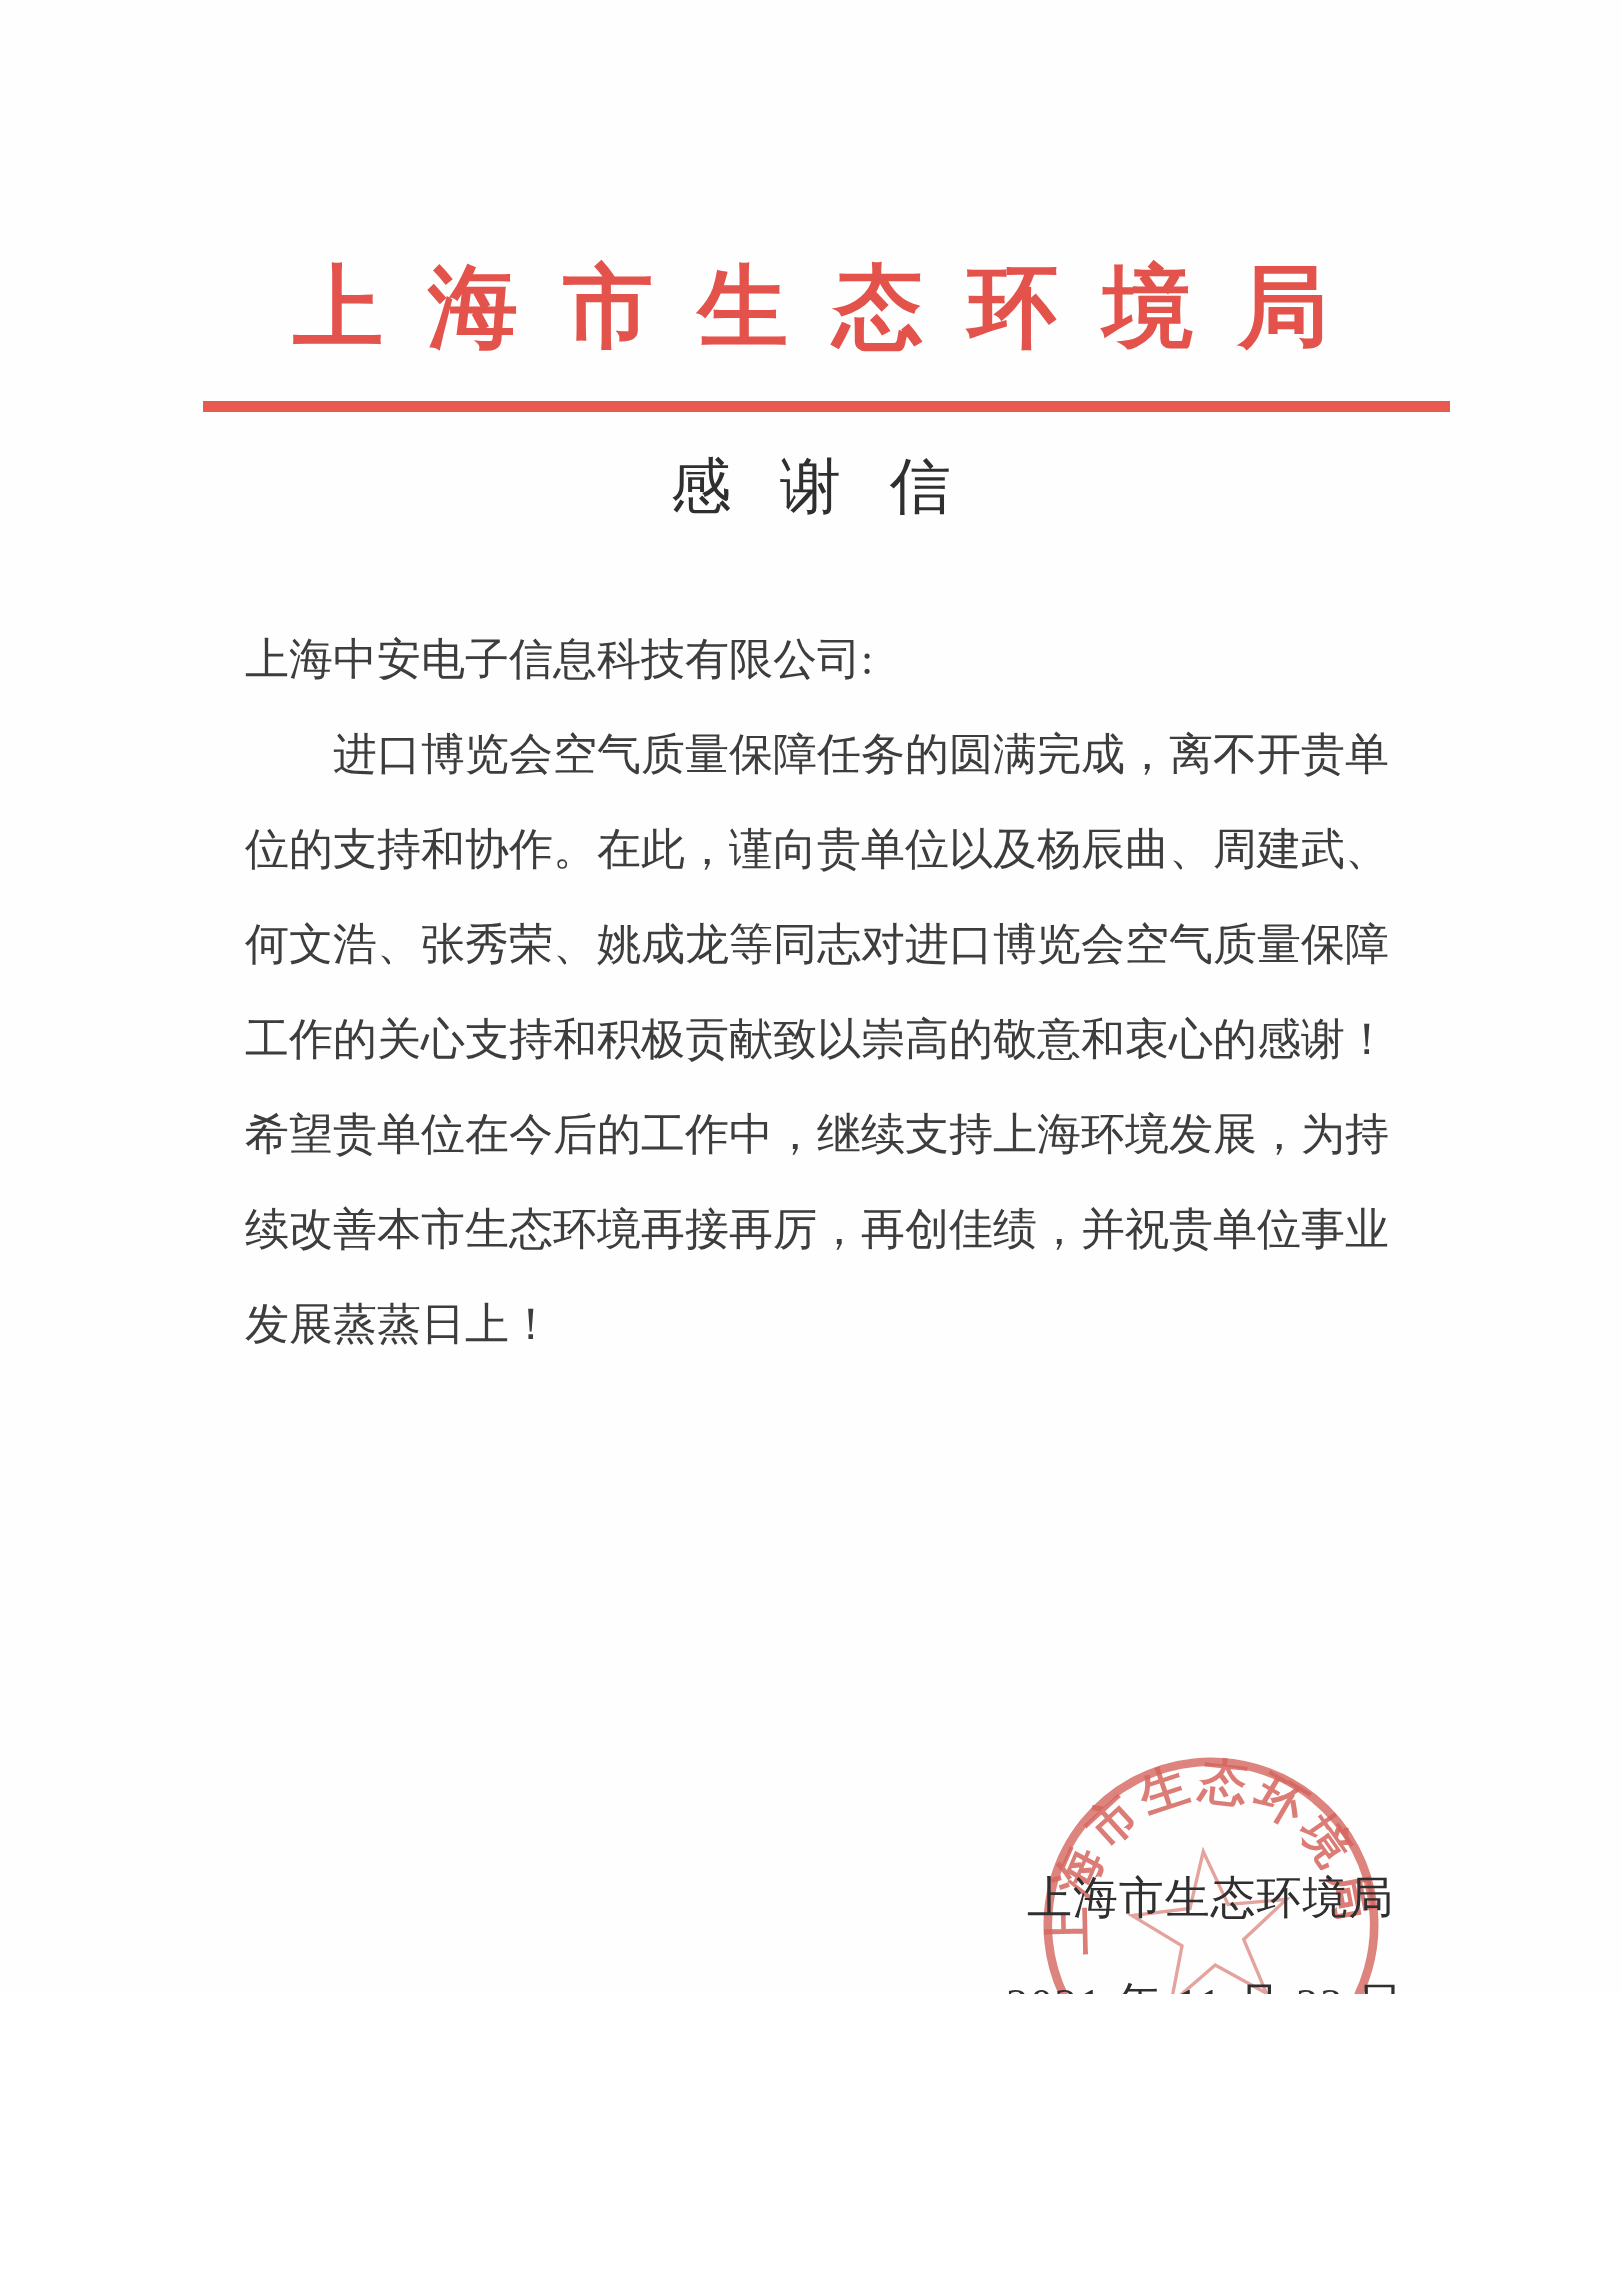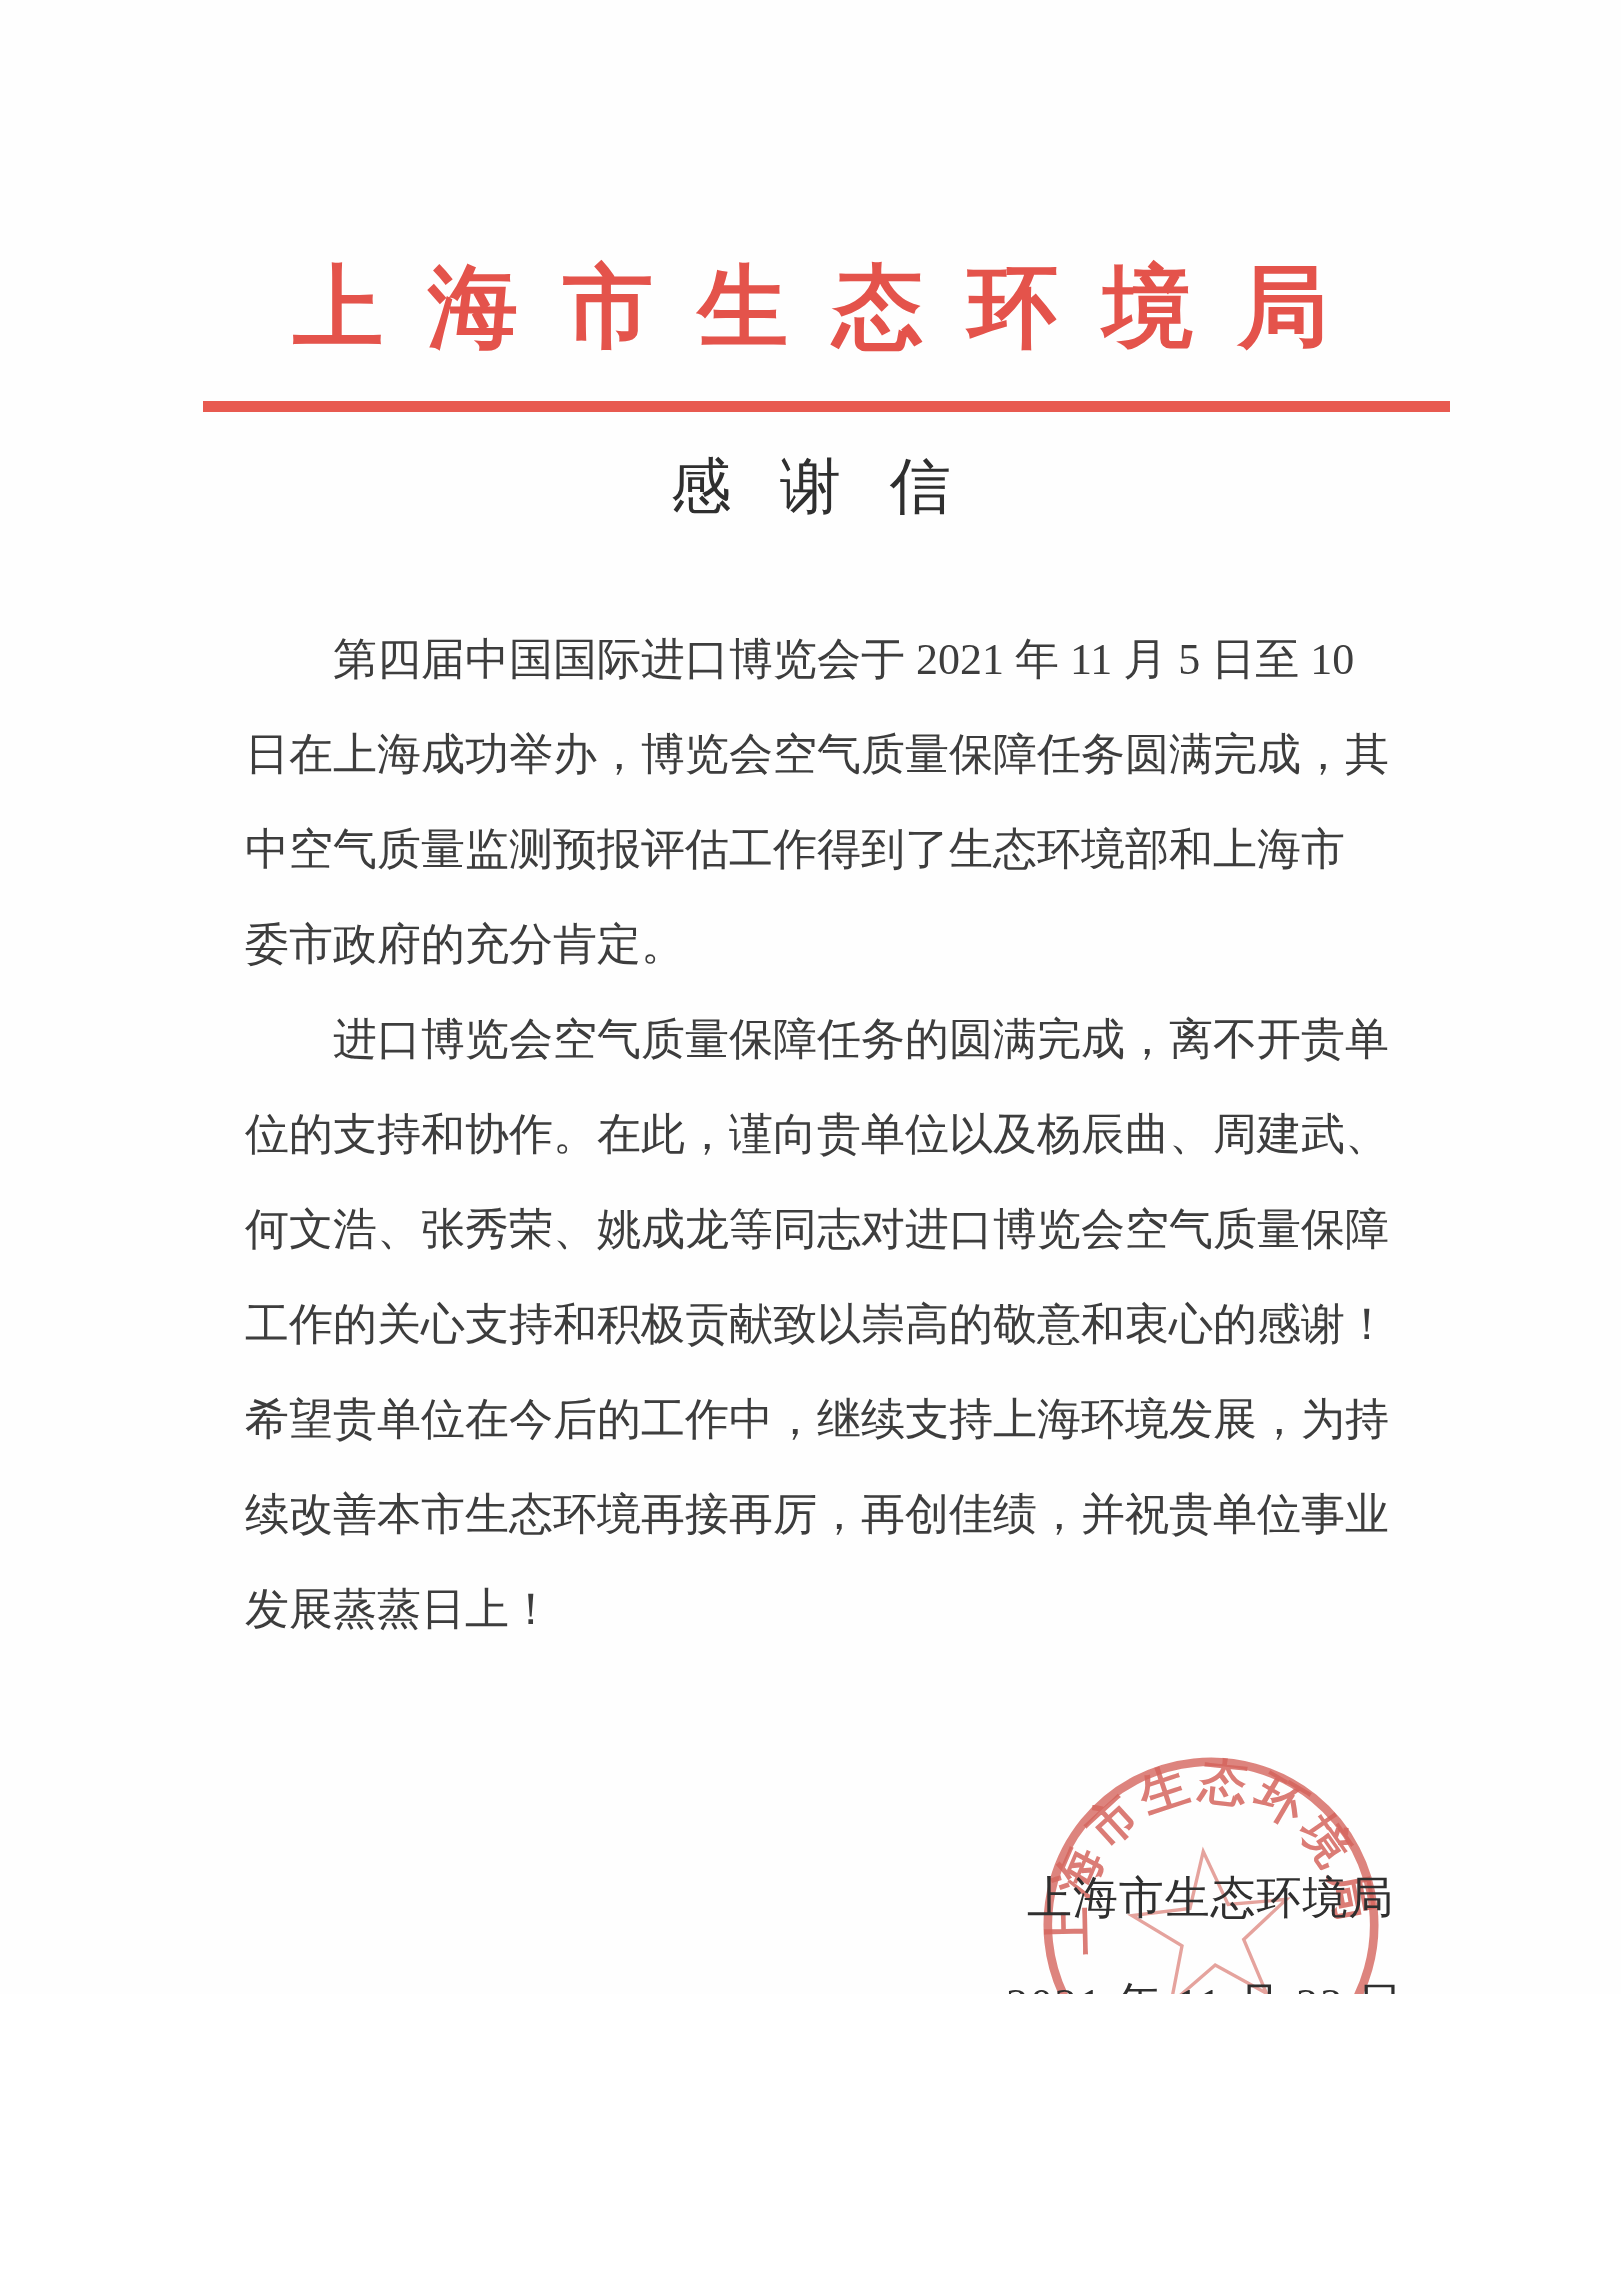--- a/index.html
+++ b/index.html
@@ -81,24 +81,21 @@
 
 <div class="page">
 
   <div class="letterhead">上海市生态环境局</div>
 
   <div class="divider"></div>
 
   <div class="title">感谢信</div>
 
   <div class="body-text">
-    <p class="para indent">第四届中国国际进口博览会于 2021 年 11 月 5 日至 10
-日在上海成功举办，博览会空气质量保障任务圆满完成，其
-中空气质量监测预报评估工作得到了生态环境部和上海市
-委市政府的充分肯定。</p>
+    <p class="salutation">上海中安电子信息科技有限公司:</p>
     <p class="para indent">进口博览会空气质量保障任务的圆满完成，离不开贵单
 位的支持和协作。在此，谨向贵单位以及杨辰曲、周建武、
 何文浩、张秀荣、姚成龙等同志对进口博览会空气质量保障
 工作的关心支持和积极贡献致以崇高的敬意和衷心的感谢！
 希望贵单位在今后的工作中，继续支持上海环境发展，为持
 续改善本市生态环境再接再厉，再创佳绩，并祝贵单位事业
 发展蒸蒸日上！</p>
   </div>
 
   <svg class="seal" viewBox="0 0 400 400" xmlns="http://www.w3.org/2000/svg">

